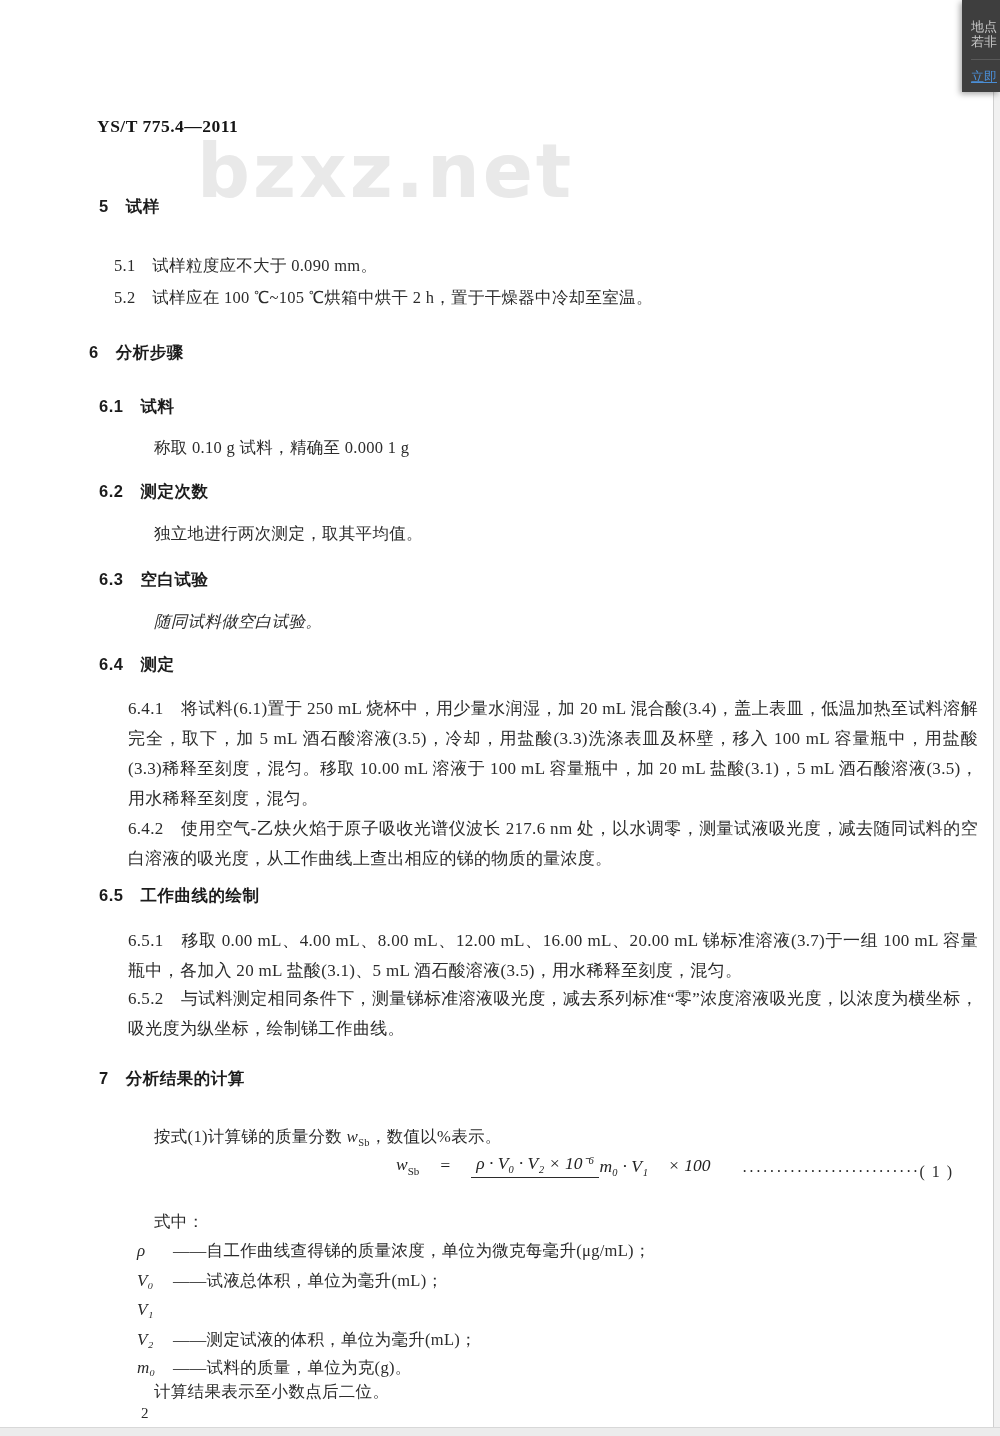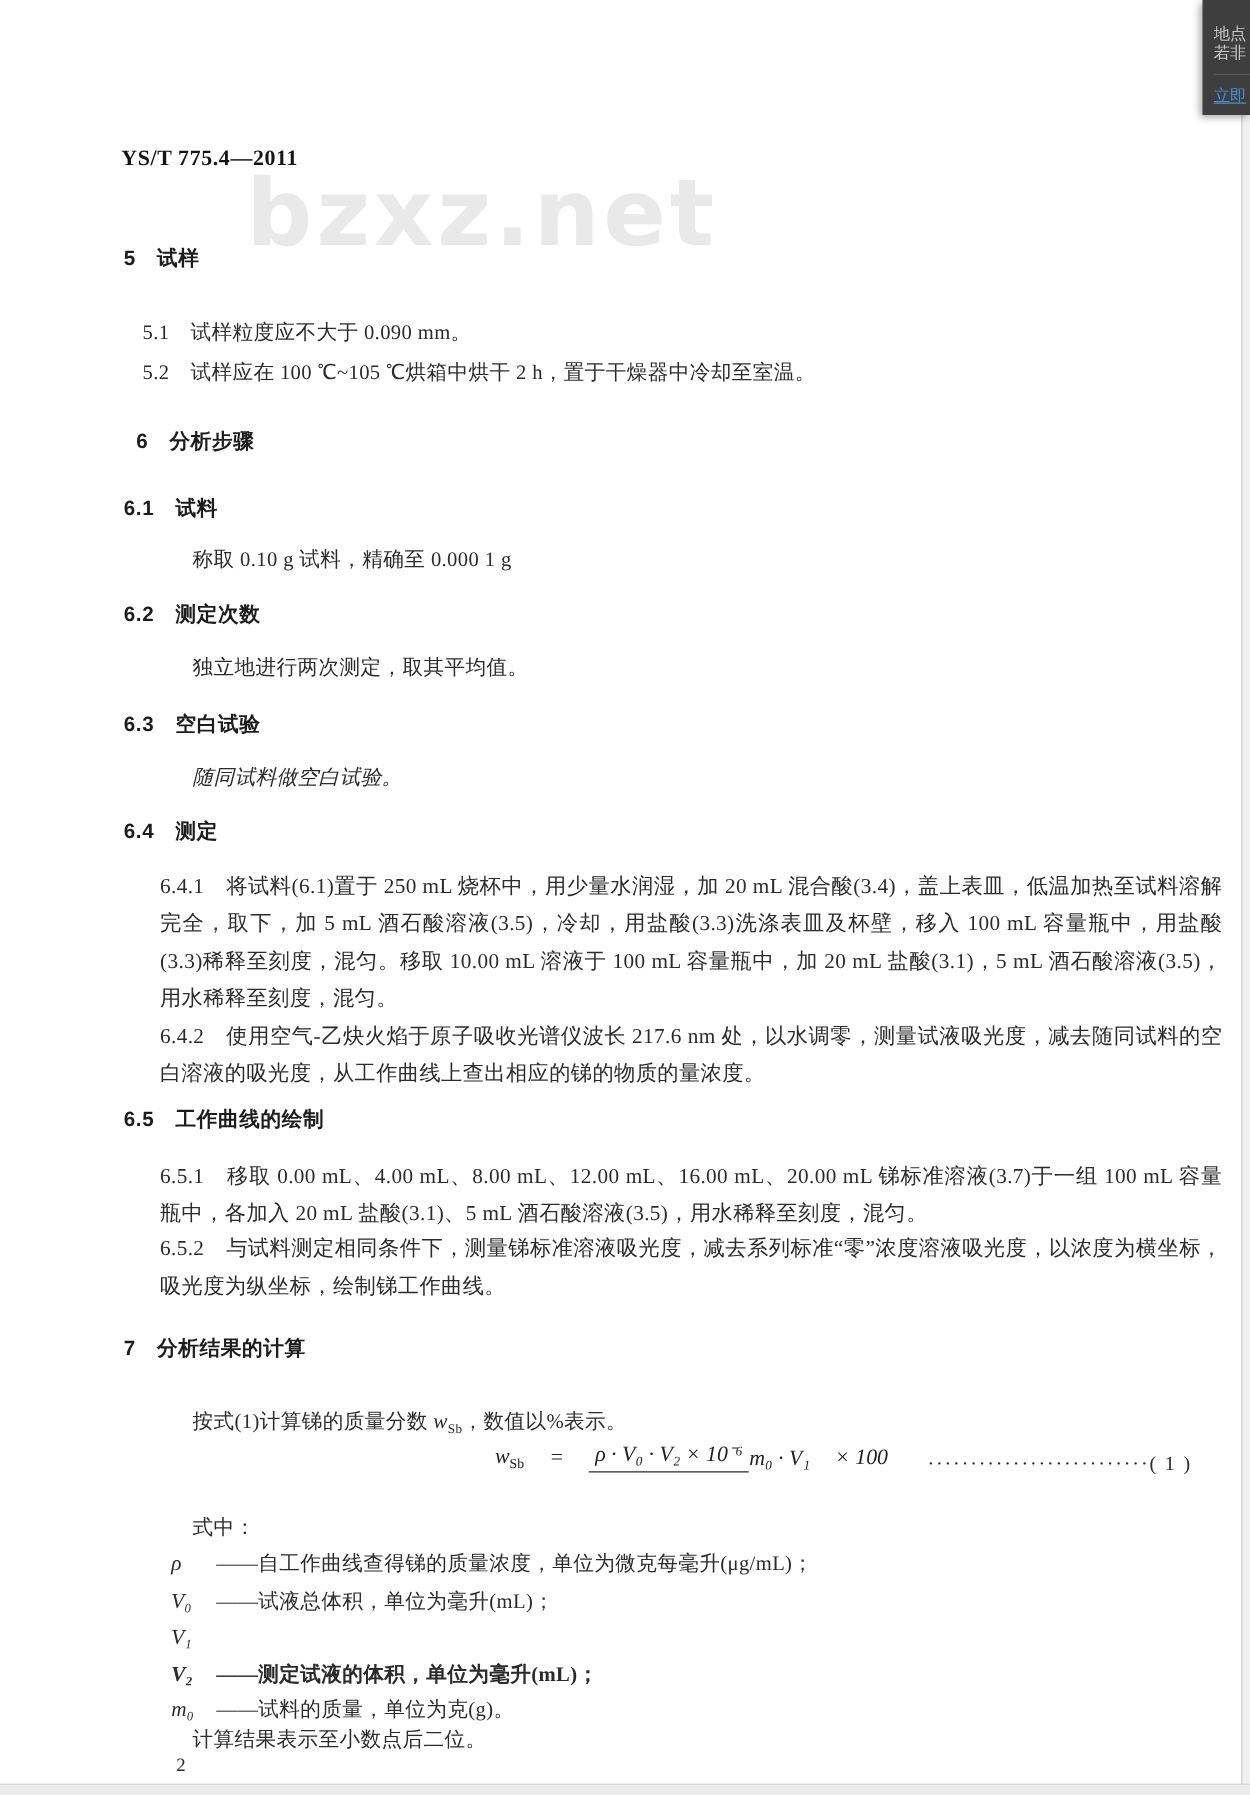--- a/index.html
+++ b/index.html
@@ -46,21 +46,21 @@
 <body>
 
 <div class="abs watermark" style="left:197px;top:134px;">bzxz.net</div>
 
 <div class="abs header" style="left:97px;top:116px;">YS/T 775.4—2011</div>
 
 <div class="abs h" style="left:99px;top:196px;">5　试样</div>
 <div class="abs t" style="left:97px;top:255px;">5.1　试样粒度应不大于 0.090 mm。</div>
 <div class="abs t" style="left:97px;top:287px;">5.2　试样应在 100 ℃~105 ℃烘箱中烘干 2 h，置于干燥器中冷却至室温。</div>
 
-<div class="abs h" style="left:109px;top:342px;">6　分析步骤</div>
+<div class="abs h" style="left:89px;top:342px;">6　分析步骤</div>
 <div class="abs h" style="left:99px;top:396px;">6.1　试料</div>
 <div class="abs t" style="left:137px;top:437px;">称取 0.10 g 试料，精确至 0.000 1 g</div>
 <div class="abs h" style="left:99px;top:481px;">6.2　测定次数</div>
 <div class="abs t" style="left:137px;top:523px;">独立地进行两次测定，取其平均值。</div>
 <div class="abs h" style="left:99px;top:569px;">6.3　空白试验</div>
 <div class="abs t" style="left:137px;top:611px;font-style:italic;">随同试料做空白试验。</div>
 <div class="abs h" style="left:99px;top:654px;">6.4　测定</div>
 <div class="abs para" style="left:96px;top:694px;">6.4.1　将试料(6.1)置于 250 mL 烧杯中，用少量水润湿，加 20 mL 混合酸(3.4)，盖上表皿，低温加热至试料溶解完全，取下，加 5 mL 酒石酸溶液(3.5)，冷却，用盐酸(3.3)洗涤表皿及杯壁，移入 100 mL 容量瓶中，用盐酸(3.3)稀释至刻度，混匀。移取 10.00 mL 溶液于 100 mL 容量瓶中，加 20 mL 盐酸(3.1)，5 mL 酒石酸溶液(3.5)，用水稀释至刻度，混匀。</div>
 <div class="abs para" style="left:96px;top:814px;">6.4.2　使用空气-乙炔火焰于原子吸收光谱仪波长 217.6 nm 处，以水调零，测量试液吸光度，减去随同试料的空白溶液的吸光度，从工作曲线上查出相应的锑的物质的量浓度。</div>
 <div class="abs h" style="left:99px;top:885px;">6.5　工作曲线的绘制</div>
@@ -90,21 +90,21 @@
   <span class="defsym">ρ</span>
   <span class="defdesc">——自工作曲线查得锑的质量浓度，单位为微克每毫升(μg/mL)；</span>
 </div>
 <div class="abs defrow" style="left:137px;top:1270px;">
   <span class="defsym">V₀</span>
   <span class="defdesc">——试液总体积，单位为毫升(mL)；</span>
 </div>
 <div class="abs defrow" style="left:137px;top:1300px;">
   <span class="defsym">V₁</span>
 </div>
-<div class="abs defrow" style="left:137px;top:1329px;font-weight:bold;">
+<div class="abs defrow" style="left:137px;top:1329px;">
   <span class="defsym">V₂</span>
   <span class="defdesc">——测定试液的体积，单位为毫升(mL)；</span>
 </div>
 <div class="abs defrow" style="left:137px;top:1357px;">
   <span class="defsym">m₀</span>
   <span class="defdesc">——试料的质量，单位为克(g)。</span>
 </div>
 
 <div class="abs t" style="left:137px;top:1381px;">计算结果表示至小数点后二位。</div>
 

